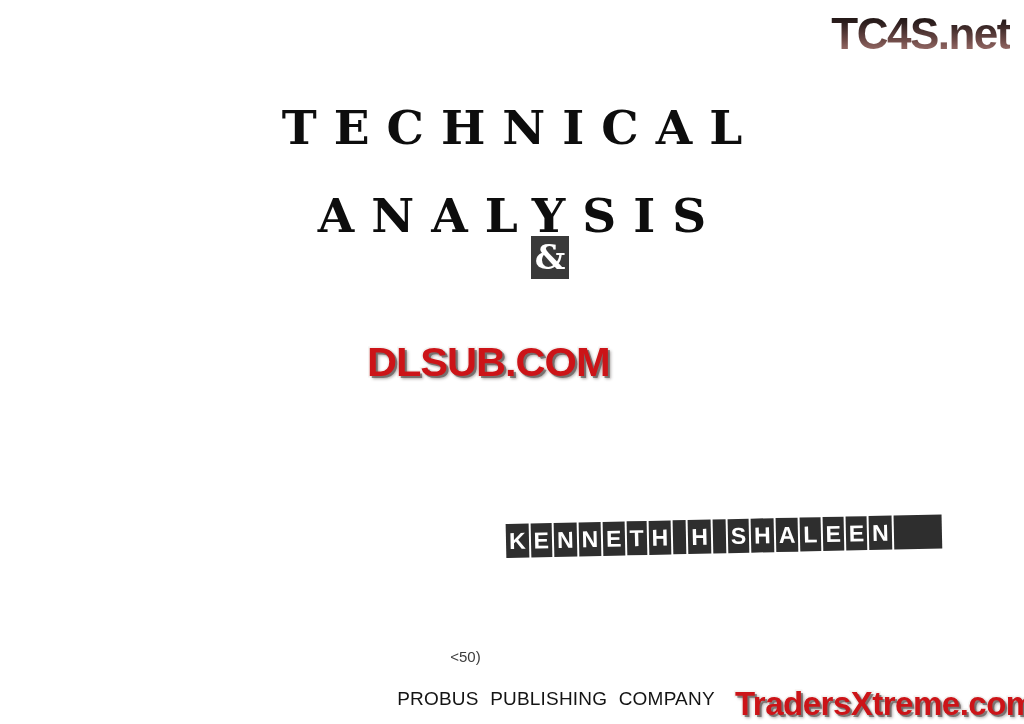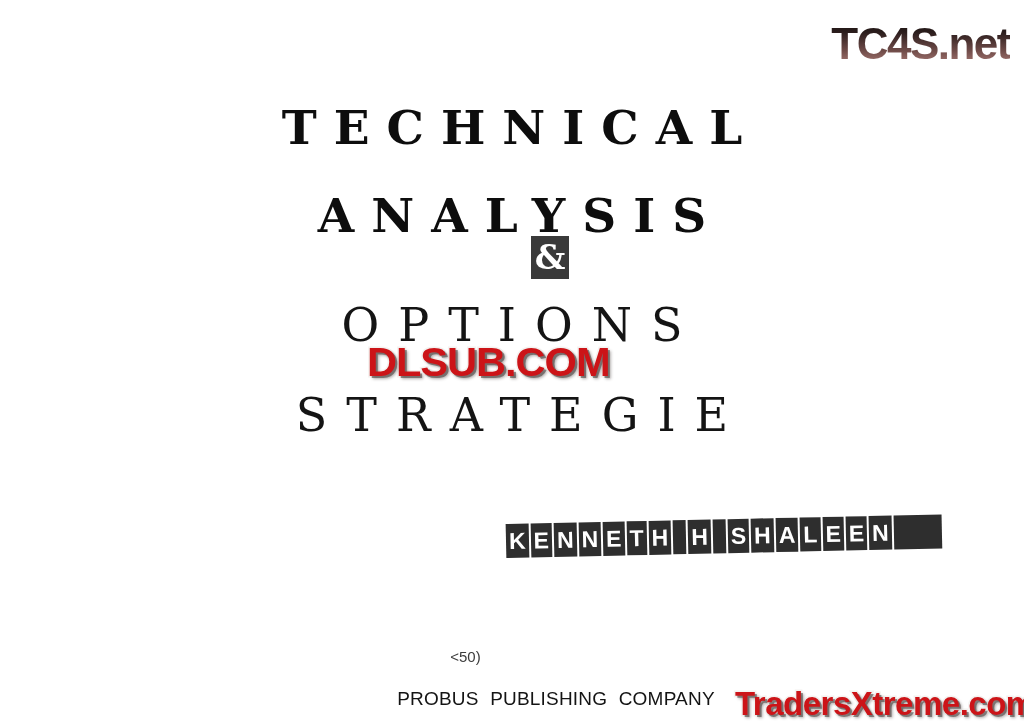--- a/index.html
+++ b/index.html
@@ -15,21 +15,21 @@
     height: 724px;
     background: #ffffff;
     overflow: hidden;
     font-family: "Liberation Sans", sans-serif;
     -webkit-font-smoothing: antialiased;
   }
 
   
   .tc4s-watermark {
     position: absolute;
-    top: 19px;
+    top: 9px;
     right: 14px;
     font-family: "Liberation Sans", sans-serif;
     font-weight: bold;
     font-size: 44px;
     letter-spacing: -1.5px;
     line-height: 50px;
     background-image: linear-gradient(to bottom,
         #17100f 0%,
         #2a1d1c 26%,
         #6d4a47 62%,
@@ -205,25 +205,23 @@
   <div class="tc4s-watermark">TC4S.net</div>
 
   <div class="title-line title-heavy line-technical">TECHNICAL</div>
 
   <div class="title-line title-heavy line-analysis">ANALYSIS</div>
 
   <div class="amp-tile">
     <span class="amp-glyph">&amp;</span>
   </div>
 
-  <div class="title-line title-light line-options">OPTIONS</div>
 
   <div class="red-watermark wm-dlsub">DLSUB.COM</div>
 
-  <div class="title-line title-light line-strategie">STRATEGIE</div>
 
   <div class="author-strip">
     <span class="author-tile">K</span>
     <span class="author-tile">E</span>
     <span class="author-tile">N</span>
     <span class="author-tile">N</span>
     <span class="author-tile">E</span>
     <span class="author-tile">T</span>
     <span class="author-tile">H</span>
     <span class="author-tile gap-tile"> </span>

